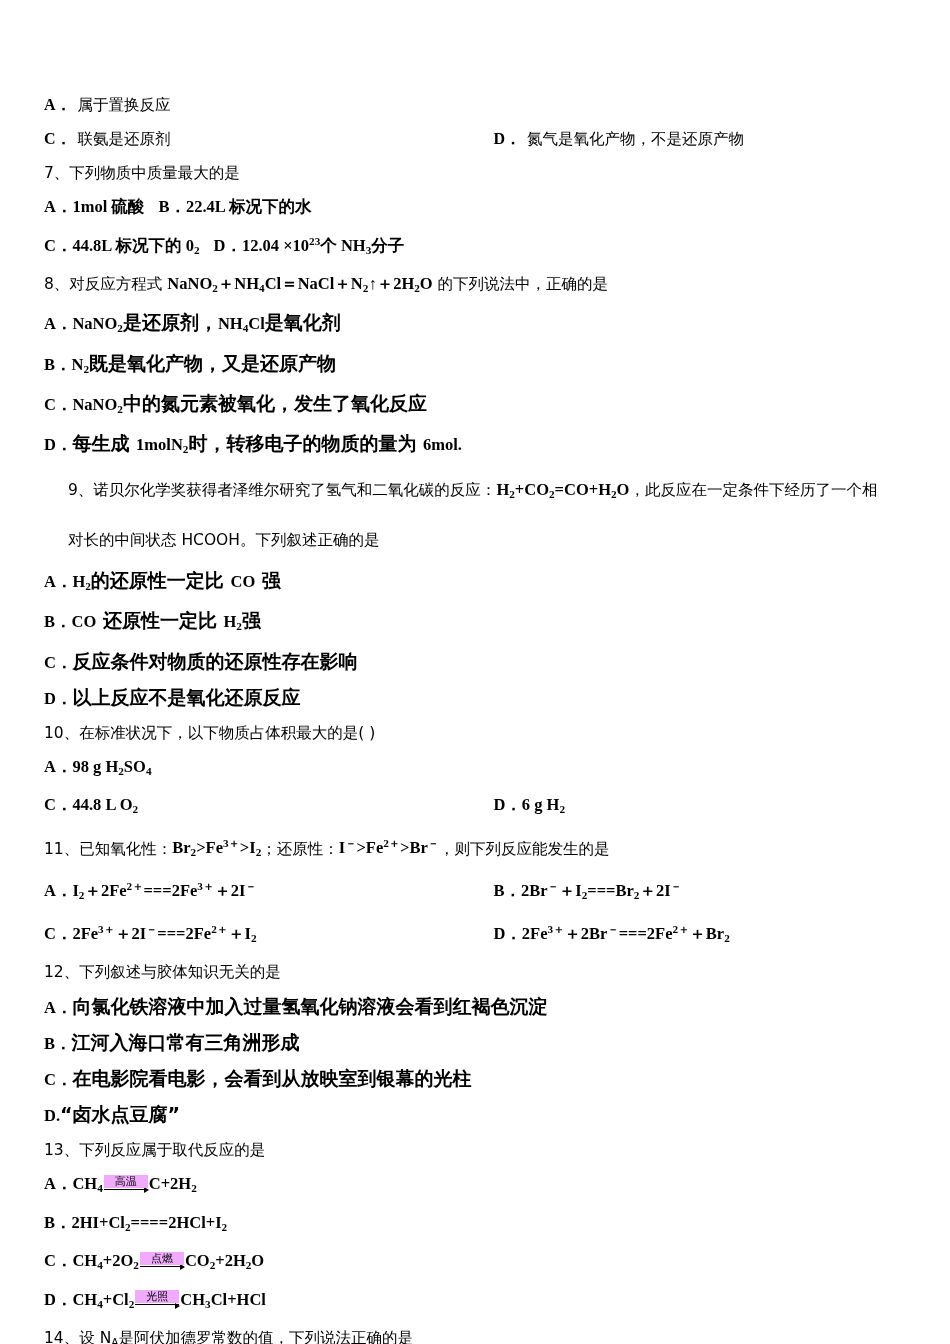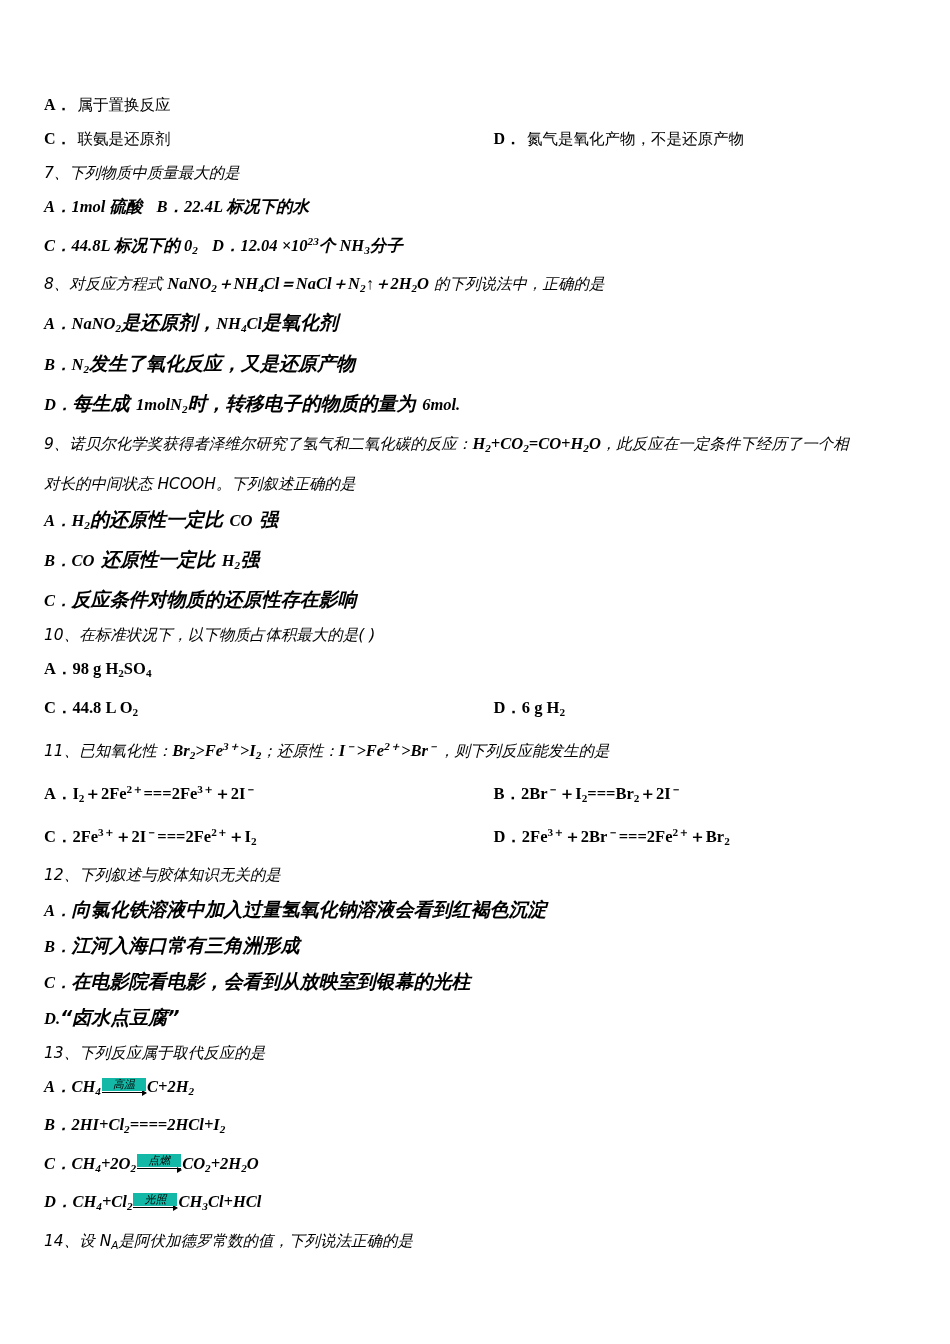--- a/index.html
+++ b/index.html
@@ -27,21 +27,20 @@
     top: 88px;
     width: 866px;
   }
   
   .qline {
     font-family: "DejaVu Sans", "Liberation Sans", sans-serif;
     font-size: 15.5px;
     line-height: 34px;
     color: #000;
     white-space: nowrap;
-    font-style: italic;
   }
 
   .opt-row {
     display: flex;
     line-height: 34px;
     gap: 25px;
   }
   .opt-col {
     width: 50%;
     box-sizing: border-box;
@@ -97,26 +96,26 @@
     border-top: 3.5px solid transparent;
     border-bottom: 3.5px solid transparent;
   }
   .rxn-cond .cnd {
     position: absolute;
     left: 0; right: 0;
     bottom: 5px;
     text-align: center;
     font-family: "DejaVu Sans", "Liberation Sans", sans-serif;
     font-size: 11px;
-    background: #14b8a6;
+    background: #f0abfc;
     line-height: 13px;
   }
   .block { margin-top: 0; }
   .row { line-height: 34px; }
-  .row-tight { line-height: 35px; }
+  .row-tight { line-height: 46px; margin-left: 24px; }
 </style>
 </head>
 <body>
 
 <div class="page">
   <div class="content">
 
     <div class="block">
       <div class="opt-row row">
         <div class="opt-col">
@@ -144,21 +143,24 @@
     </div>
 
     <div class="block">
       <div class="qline row">
         <span class="qnum">8、对反应方程式 </span><span class="txt-bold">NaNO<sub>2</sub>＋NH<sub>4</sub>Cl＝NaCl＋N<sub>2</sub>↑＋2H<sub>2</sub>O</span><span class="txt-cn"> 的下列说法中，正确的是</span>
       </div>
       <div class="qline row">
         <span class="txt-bold">A．NaNO<sub>2</sub></span><span class="txt-bold-cn">是还原剂，</span><span class="txt-bold">NH<sub>4</sub>Cl</span><span class="txt-bold-cn">是氧化剂</span>
       </div>
       <div class="qline row">
-        <span class="txt-bold">B．N<sub>2</sub></span><span class="txt-bold-cn">发生了氧化反应，又是还原产物</span>
+        <span class="txt-bold">B．N<sub>2</sub></span><span class="txt-bold-cn">既是氧化产物，又是还原产物</span>
+      </div>
+      <div class="qline row">
+        <span class="txt-bold">C．NaNO<sub>2</sub></span><span class="txt-bold-cn">中的氮元素被氧化，发生了氧化反应</span>
       </div>
       <div class="qline row">
         <span class="txt-bold">D．</span><span class="txt-bold-cn">每生成 </span><span class="txt-bold">1molN<sub>2</sub></span><span class="txt-bold-cn">时，转移电子的物质的量为 </span><span class="txt-bold">6mol.</span>
       </div>
     </div>
 
     <div class="block">
       <div class="qline row-tight">
         <span class="qnum">9、诺贝尔化学奖获得者泽维尔研究了氢气和二氧化碳的反应：</span><span class="txt-bold">H<sub>2</sub>+CO<sub>2</sub>=CO+H<sub>2</sub>O</span><span class="qnum">，此反应在一定条件下经历了一个相</span>
       </div>
@@ -167,20 +169,23 @@
       </div>
       <div class="qline row">
         <span class="txt-bold">A．H<sub>2</sub></span><span class="txt-bold-cn">的还原性一定比 </span><span class="txt-bold">CO</span><span class="txt-bold-cn"> 强</span>
       </div>
       <div class="qline row">
         <span class="txt-bold">B．CO</span><span class="txt-bold-cn"> 还原性一定比 </span><span class="txt-bold">H<sub>2</sub></span><span class="txt-bold-cn">强</span>
       </div>
       <div class="qline row">
         <span class="txt-bold">C．</span><span class="txt-bold-cn">反应条件对物质的还原性存在影响</span>
       </div>
+      <div class="qline row">
+        <span class="txt-bold">D．</span><span class="txt-bold-cn">以上反应不是氧化还原反应</span>
+      </div>
     </div>
 
     <div class="block">
       <div class="qline row">10、在标准状况下，以下物质占体积最大的是(       )</div>
       <div class="opt-row row">
         <div class="opt-col">
           <span class="txt-bold">A．98 g H<sub>2</sub>SO<sub>4</sub></span>
         </div>
       </div>
       <div class="opt-row row">

